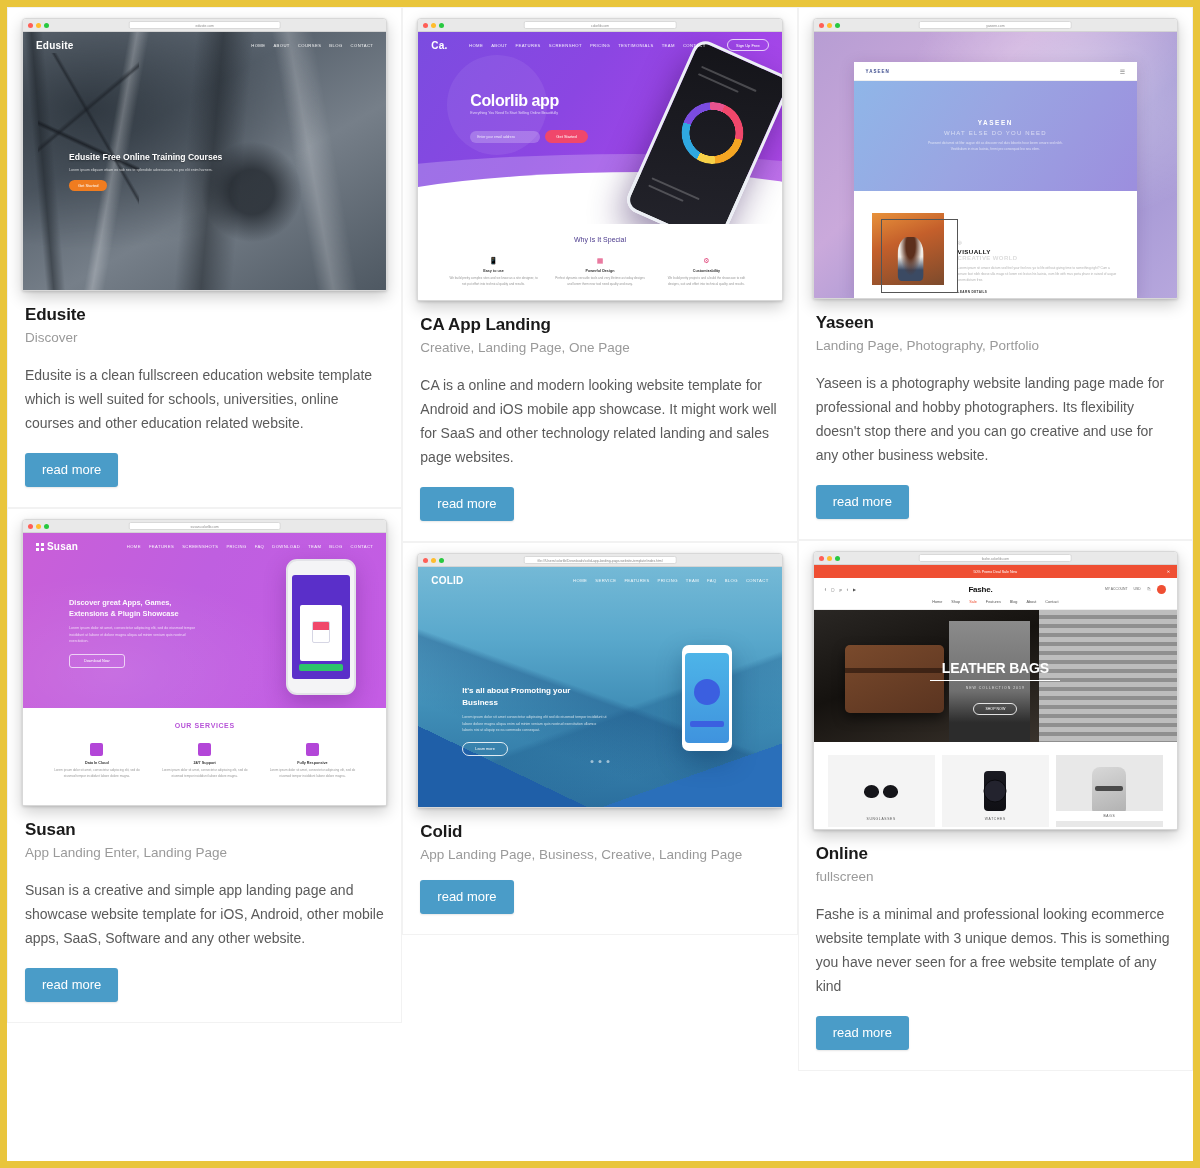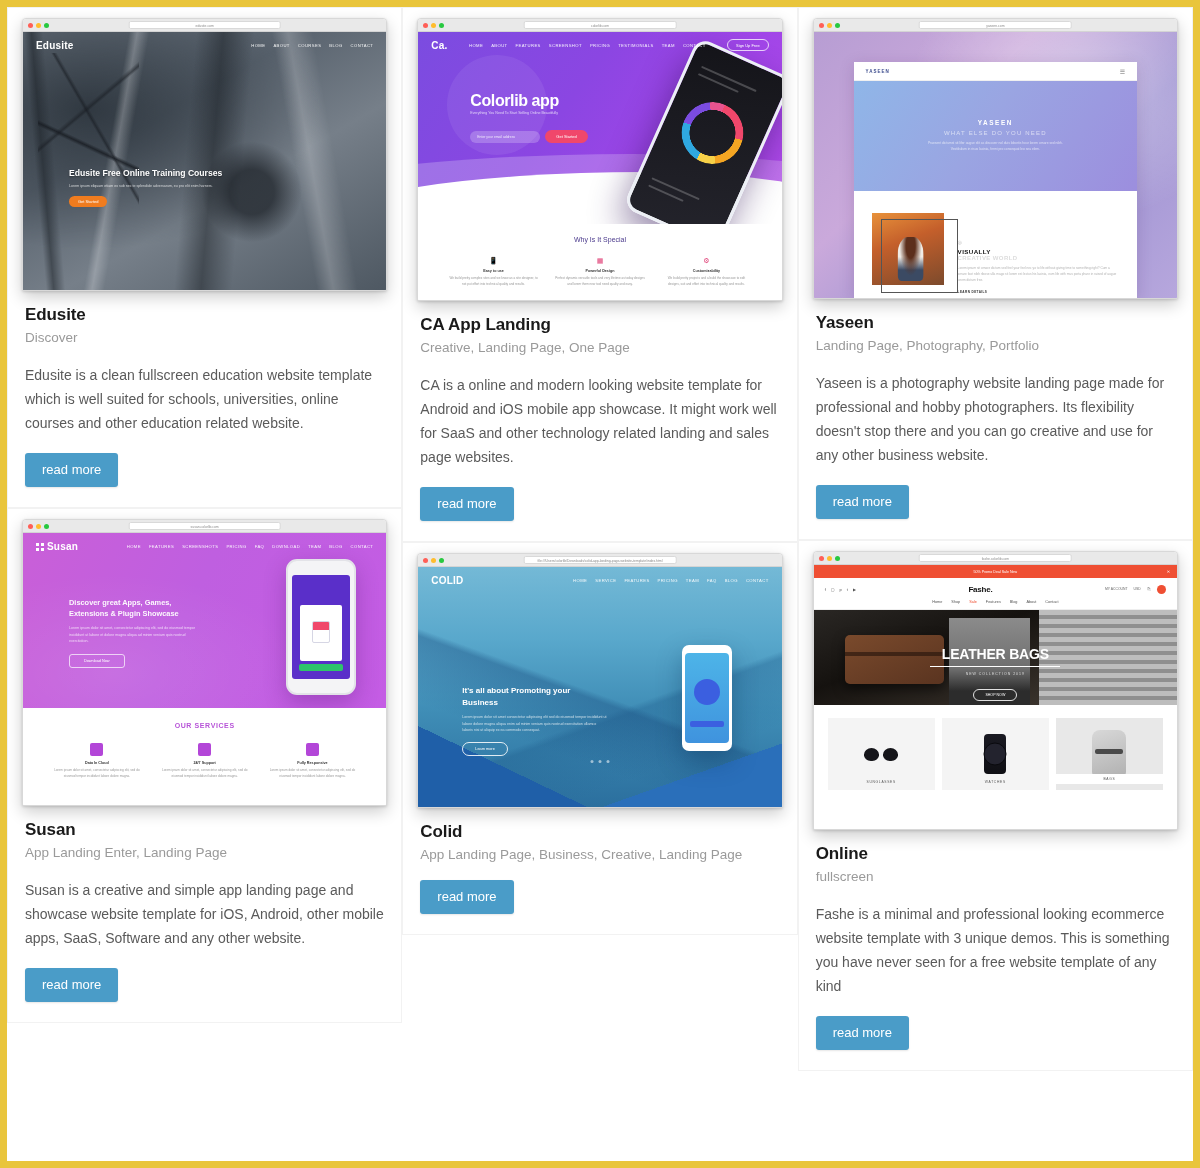--- a/index.html
+++ b/index.html
@@ -102,21 +102,21 @@
       linear-gradient(80deg, transparent 72%, rgba(230,232,236,.25) 76%, transparent 82%),
       radial-gradient(circle at 63% 62%, rgba(25,30,36,.7) 8%, transparent 18%);
   }
   .edu-branch{
     position:absolute; left:4%; top:8%; width:28%; height:70%;
     background:
       linear-gradient(25deg, transparent 47%, rgba(24,28,34,.8) 48.5%, transparent 50%),
       linear-gradient(60deg, transparent 57%, rgba(24,28,34,.6) 58.3%, transparent 60%),
       linear-gradient(-40deg, transparent 62%, rgba(24,28,34,.55) 63.2%, transparent 65%);
   }
-  .edu-hero { position:absolute; left:46px; top:136px; z-index:4; }
+  .edu-hero { position:absolute; left:46px; top:120px; z-index:4; }
   .edu-hero .hero-h { font-size:8.6px; margin-bottom:5px; text-shadow:0 1px 2px rgba(0,0,0,.4); }
   .edu-btn { background:#f07c1f; margin-top:7px; }
 
   
   .ca-site { height:268px; background:#fff; position:relative; }
   .ca-hero {
     height:192px; position:relative; overflow:hidden;
     background:linear-gradient(125deg,#7b4ce0 0%,#8b46e2 40%,#a145e8 70%,#b04ae6 100%);
   }
   .ca-hero:before{
@@ -246,21 +246,21 @@
   .fa-promo { height:13px; background:#ef4f33; color:#fff; font-size:3.6px; display:flex; align-items:center; justify-content:center; position:relative; }
   .fa-promo .x { position:absolute; right:7px; font-size:4px; }
   .fa-top { height:22px; display:flex; align-items:center; justify-content:space-between; padding:0 11px; }
   .fa-social { display:flex; gap:5px; font-size:4px; color:#555; }
   .fa-logo { font-size:8px; font-weight:bold; color:#111; letter-spacing:-.2px; }
   .fa-right { display:flex; align-items:center; gap:6px; font-size:3.4px; color:#666; }
   .fa-cart { width:9px; height:9px; border-radius:50%; background:#ef4f33; }
   .fa-nav { display:flex; justify-content:center; gap:9px; padding-bottom:5px; border-bottom:1px solid #eee; }
   .fa-nav span { font-size:3.8px; color:#555; }
   .fa-nav .act { color:#ef4f33; }
-  .fa-banner { height:95px; position:relative; overflow:hidden; display:flex; }
+  .fa-banner { height:132px; position:relative; overflow:hidden; display:flex; }
   .fa-left { width:62%; position:relative; background:linear-gradient(160deg,#2a2724 0%,#15120f 45%,#3a332c 100%); }
   .fa-bag { position:absolute; left:14%; top:26%; width:44%; height:52%; background:linear-gradient(155deg,#7a4a2c,#5a3420); border-radius:5px; box-shadow:0 5px 12px rgba(0,0,0,.5); }
   .fa-bag:after{content:"";position:absolute;left:0;right:0;top:34%;height:8%;background:rgba(40,22,12,.65);}
   .fa-legs { position:absolute; right:4%; top:8%; width:36%; height:92%; background:linear-gradient(180deg,#8b8b8b 0%,#6f6f6f 58%,#2c2c2c 84%); }
   .fa-right-img { width:38%; background:repeating-linear-gradient(180deg,#bdbdbd 0 5px,#8f8f8f 5px 9px); }
   .fa-title { position:absolute; left:0; right:0; top:38%; text-align:center; z-index:4; }
   .fa-title h3 { font-size:14px; color:#fff; font-weight:bold; letter-spacing:-.2px; }
   .fa-ul { width:130px; height:1px; background:#fff; margin:4px auto 5px auto; }
   .fa-sub { font-size:3.5px; color:rgba(255,255,255,.75); letter-spacing:1px; margin-bottom:6px; }
   .fa-shop { display:inline-block; font-size:3.6px; color:#fff; border:1px solid rgba(255,255,255,.85); border-radius:9px; padding:3px 11px; }

